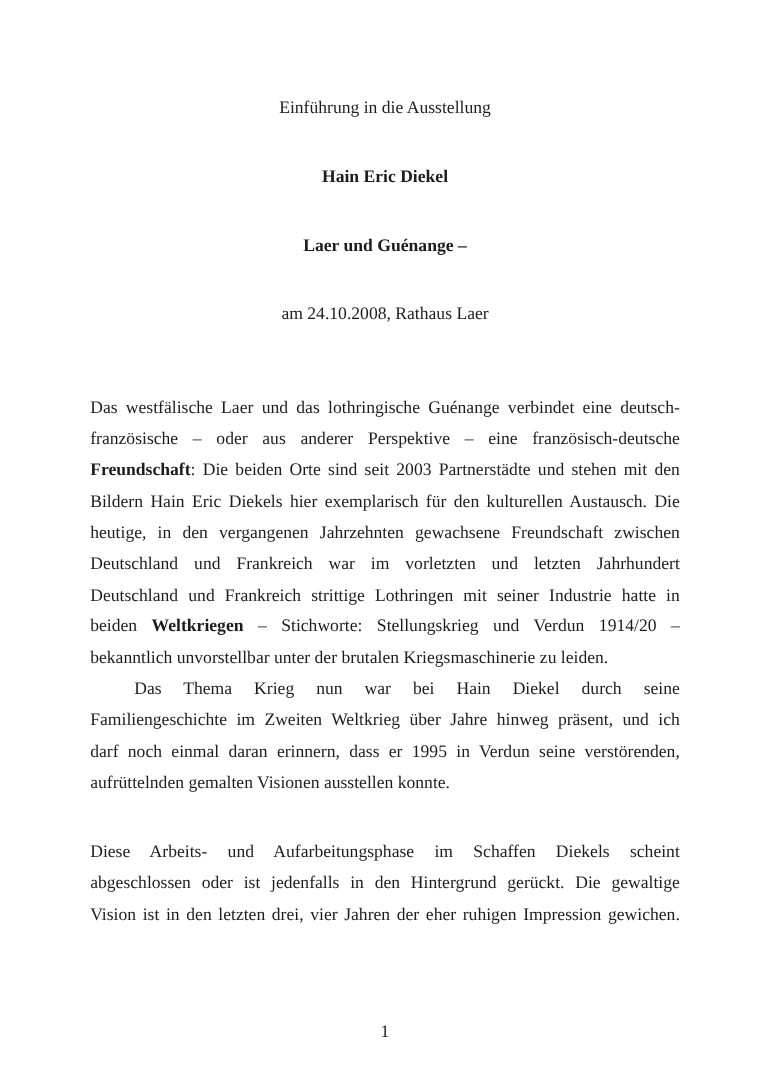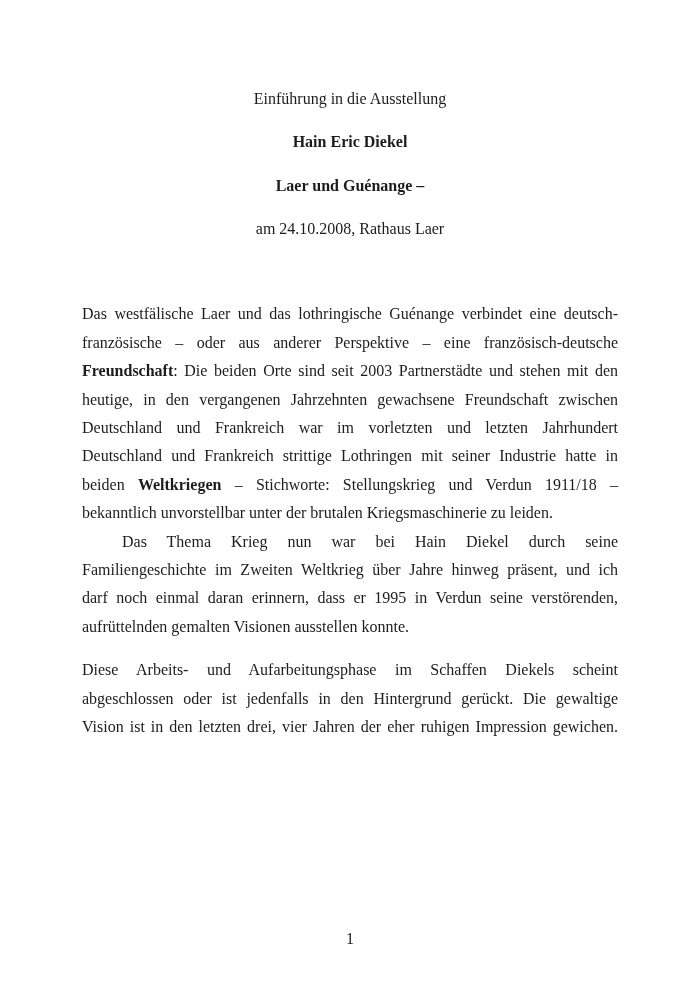--- a/index.html
+++ b/index.html
@@ -19,21 +19,21 @@
   }
   .content {
     position: absolute;
     left: 82px;
     top: 85px;
     width: 536px;
     line-height: 28.4px;
   }
   .center { text-align: center; }
   .bold { font-weight: bold; }
-  .gap-1 { margin-top: 15px; }
+  .gap-1 { margin-top: 34px; }
   .gap-2 { margin-top: 56.8px; }
   .line {
     text-align: justify;
     text-align-last: justify;
   }
   .line.no-justify {
     text-align: left;
     text-align-last: left;
   }
   .line.indent {
@@ -55,24 +55,25 @@
   <div class="content">
     <div class="center">Einführung in die Ausstellung</div>
     <div class="center bold gap-1">Hain Eric Diekel</div>
     <div class="center bold gap-1">Laer und Guénange –</div>
     <div class="center gap-1">am 24.10.2008, Rathaus Laer</div>
     <div class="body-text gap-2">
         <div class="paragraph">
           <div class="line"><span>Das westfälische Laer und das lothringische Guénange verbindet eine deutsch-</span></div>
           <div class="line"><span>französische – oder aus anderer Perspektive – eine französisch-deutsche</span></div>
           <div class="line"><span class="bold">Freundschaft</span><span>: Die beiden Orte sind seit 2003 Partnerstädte und stehen mit den</span></div>
+          <div class="line"><span>Bildern Hain Eric Diekels hier exemplarisch für den kulturellen Austausch. Die</span></div>
           <div class="line"><span>heutige, in den vergangenen Jahrzehnten gewachsene Freundschaft zwischen</span></div>
           <div class="line"><span>Deutschland und Frankreich war im vorletzten und letzten Jahrhundert</span></div>
           <div class="line"><span>Deutschland und Frankreich strittige Lothringen mit seiner Industrie hatte in</span></div>
-          <div class="line"><span>beiden </span><span class="bold">Weltkriegen</span><span> – Stichworte: Stellungskrieg und Verdun 1911/18 –</span></div>
+          <div class="line"><span>beiden </span><span class="bold">Weltkriegen</span><span> – Stichworte: Stellungskrieg und Verdun 1914/20 –</span></div>
           <div class="line no-justify"><span>bekanntlich unvorstellbar unter der brutalen Kriegsmaschinerie zu leiden.</span></div>
         </div>
         <div class="paragraph">
           <div class="line indent"><span>Das Thema Krieg nun war bei Hain Diekel durch seine</span></div>
           <div class="line"><span>Familiengeschichte im Zweiten Weltkrieg über Jahre hinweg präsent, und ich</span></div>
           <div class="line"><span>darf noch einmal daran erinnern, dass er 1995 in Verdun seine verstörenden,</span></div>
           <div class="line no-justify"><span>aufrüttelnden gemalten Visionen ausstellen konnte.</span></div>
         </div>
         <div class="paragraph gap-1">
           <div class="line"><span>Diese Arbeits- und Aufarbeitungsphase im Schaffen Diekels scheint</span></div>

